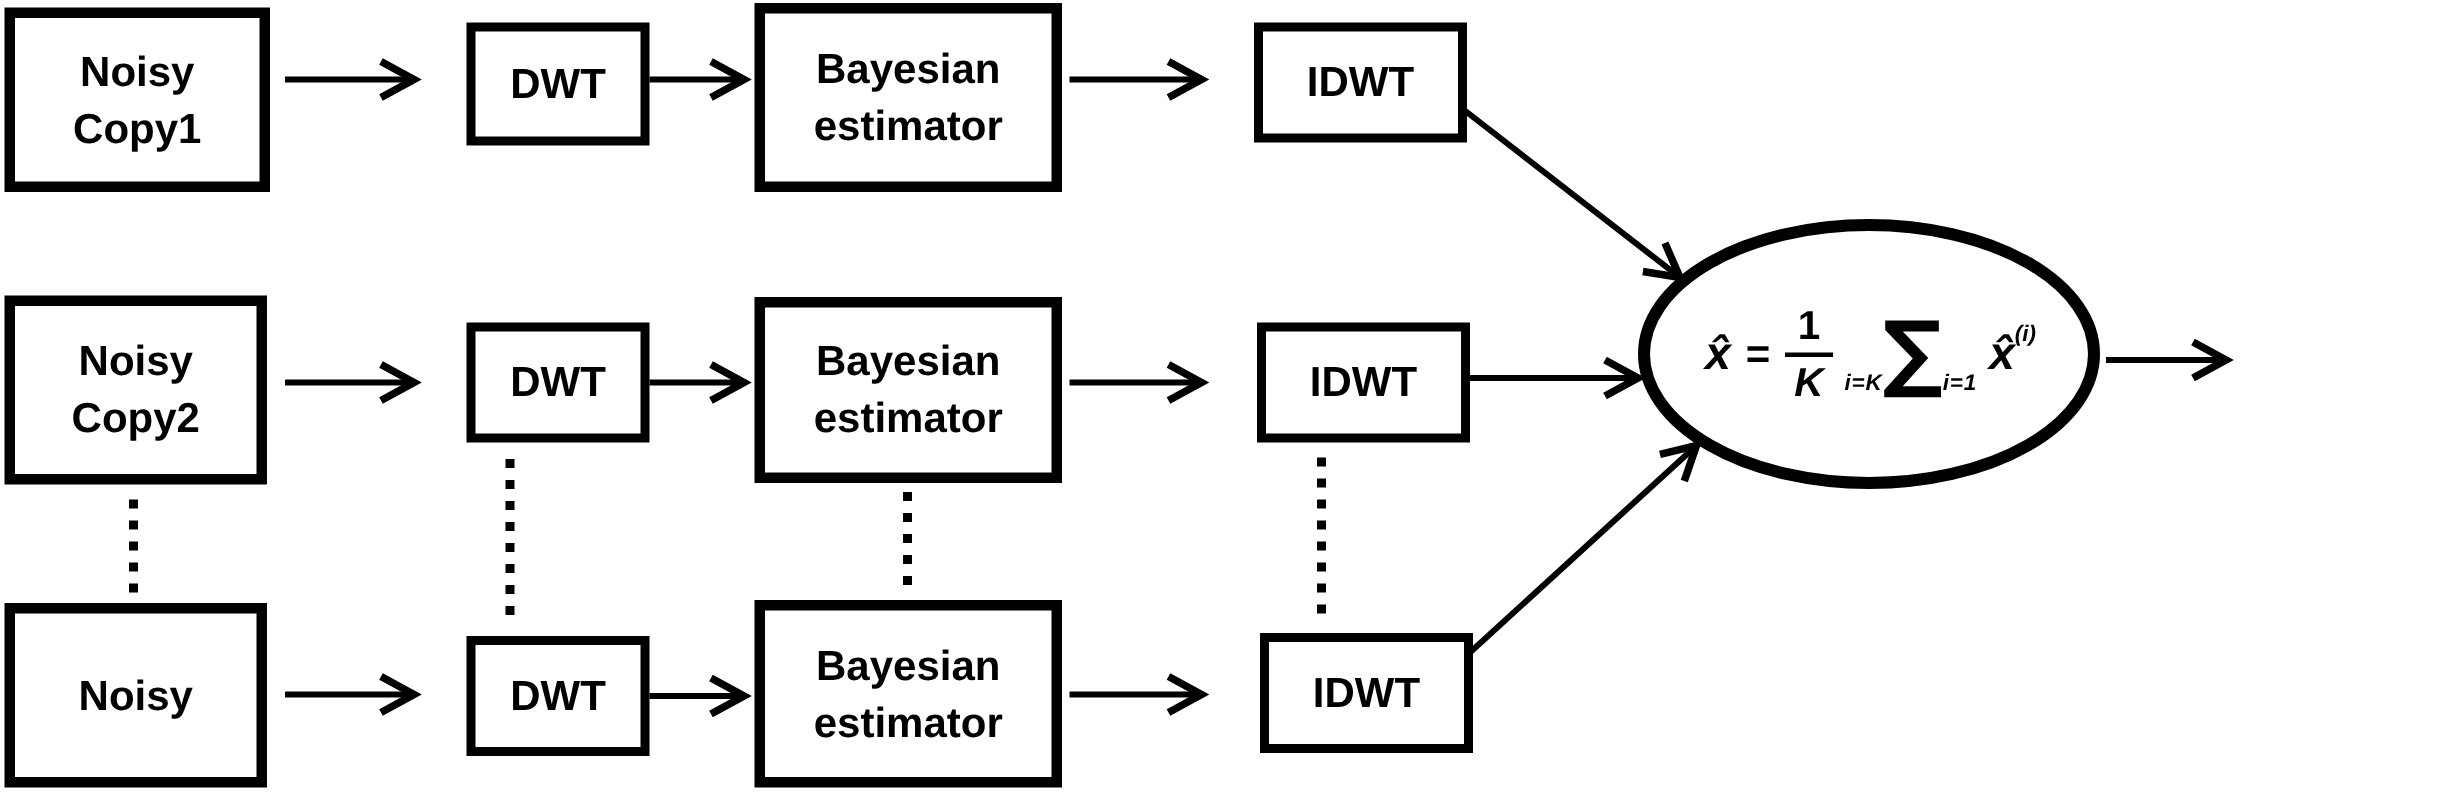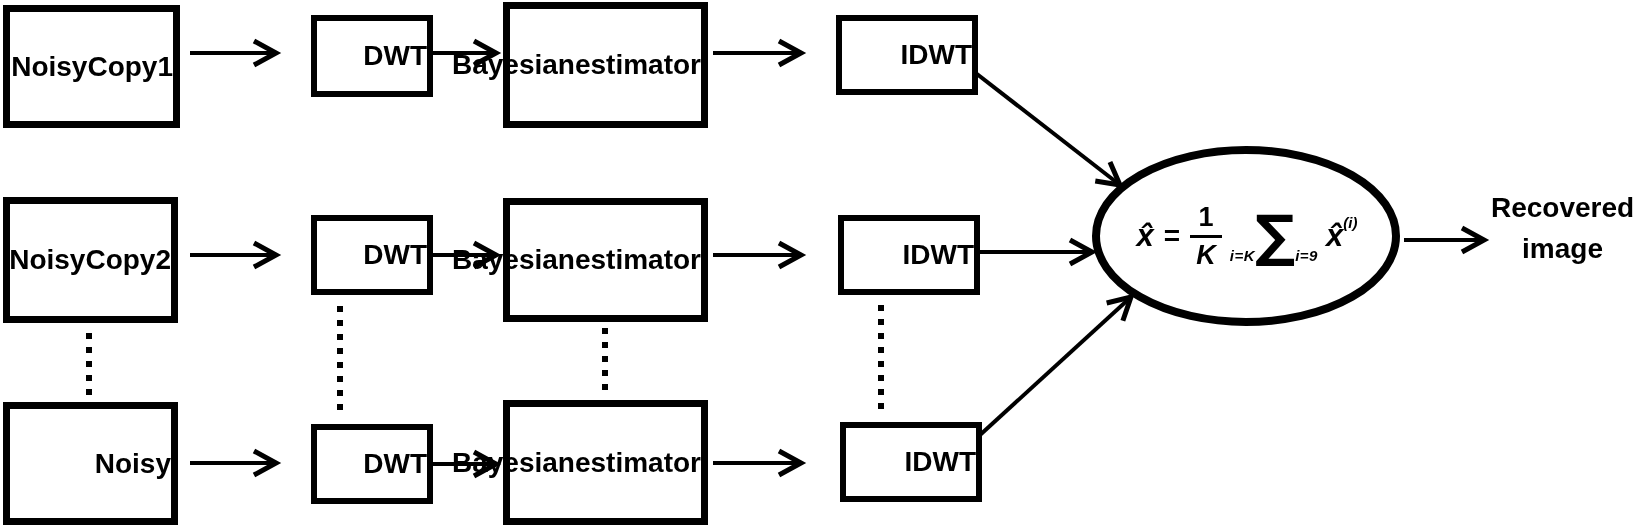--- a/index.html
+++ b/index.html
@@ -9,22 +9,22 @@
     background:#ffffff;
     font-family:"Liberation Sans", sans-serif;
     color:#000;
     overflow:hidden;
   }
   #connectors{position:absolute;left:0;top:0;z-index:1;}
   .node{
     position:absolute;
     background:#fff;
     border:7px solid #000;
-    display:flex;flex-direction:row;
-    align-items:center;justify-content:flex-end;
+    display:flex;flex-direction:column;
+    align-items:center;justify-content:center;
     text-align:center;
     z-index:2;
     box-sizing:border-box;
   }
   .node.thin{border-width:6px;margin-left:28px;}
   .node .lbl{
     font-weight:bold;
     font-size:28px;
     line-height:1.35;
     white-space:nowrap;
@@ -141,26 +141,22 @@
   <div class="formula">
     <span class="f-x">x̂</span>
     <span class="f-eq">=</span>
     <span class="frac">
       <span class="num">1</span>
       <span class="den">K</span>
     </span>
     <span class="bigsum">
       <span class="lim">i=K</span>
       <span class="sig">∑</span>
-      <span class="lim">i=9</span>
+      <span class="lim">i=1</span>
     </span>
     <span class="f-rhs">
       <span class="f-x">x̂</span>
       <span class="f-sup">(i)</span>
     </span>
   </div>
 
-  <div class="outlabel" style="left:1486px;top:188px;width:153px;">
-    <div>Recovered</div>
-    <div>image</div>
-  </div>
 
 </div>
 
 </body></html>

